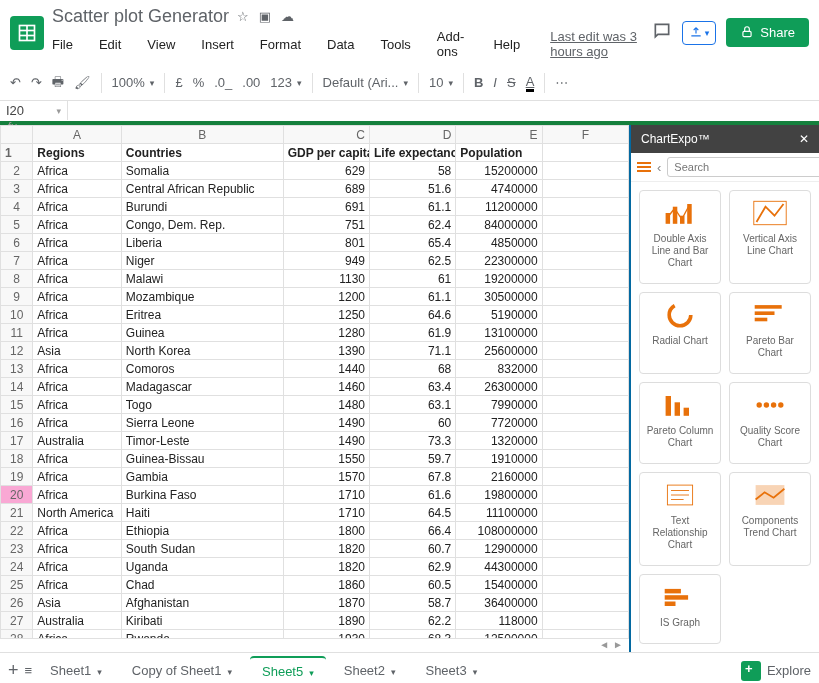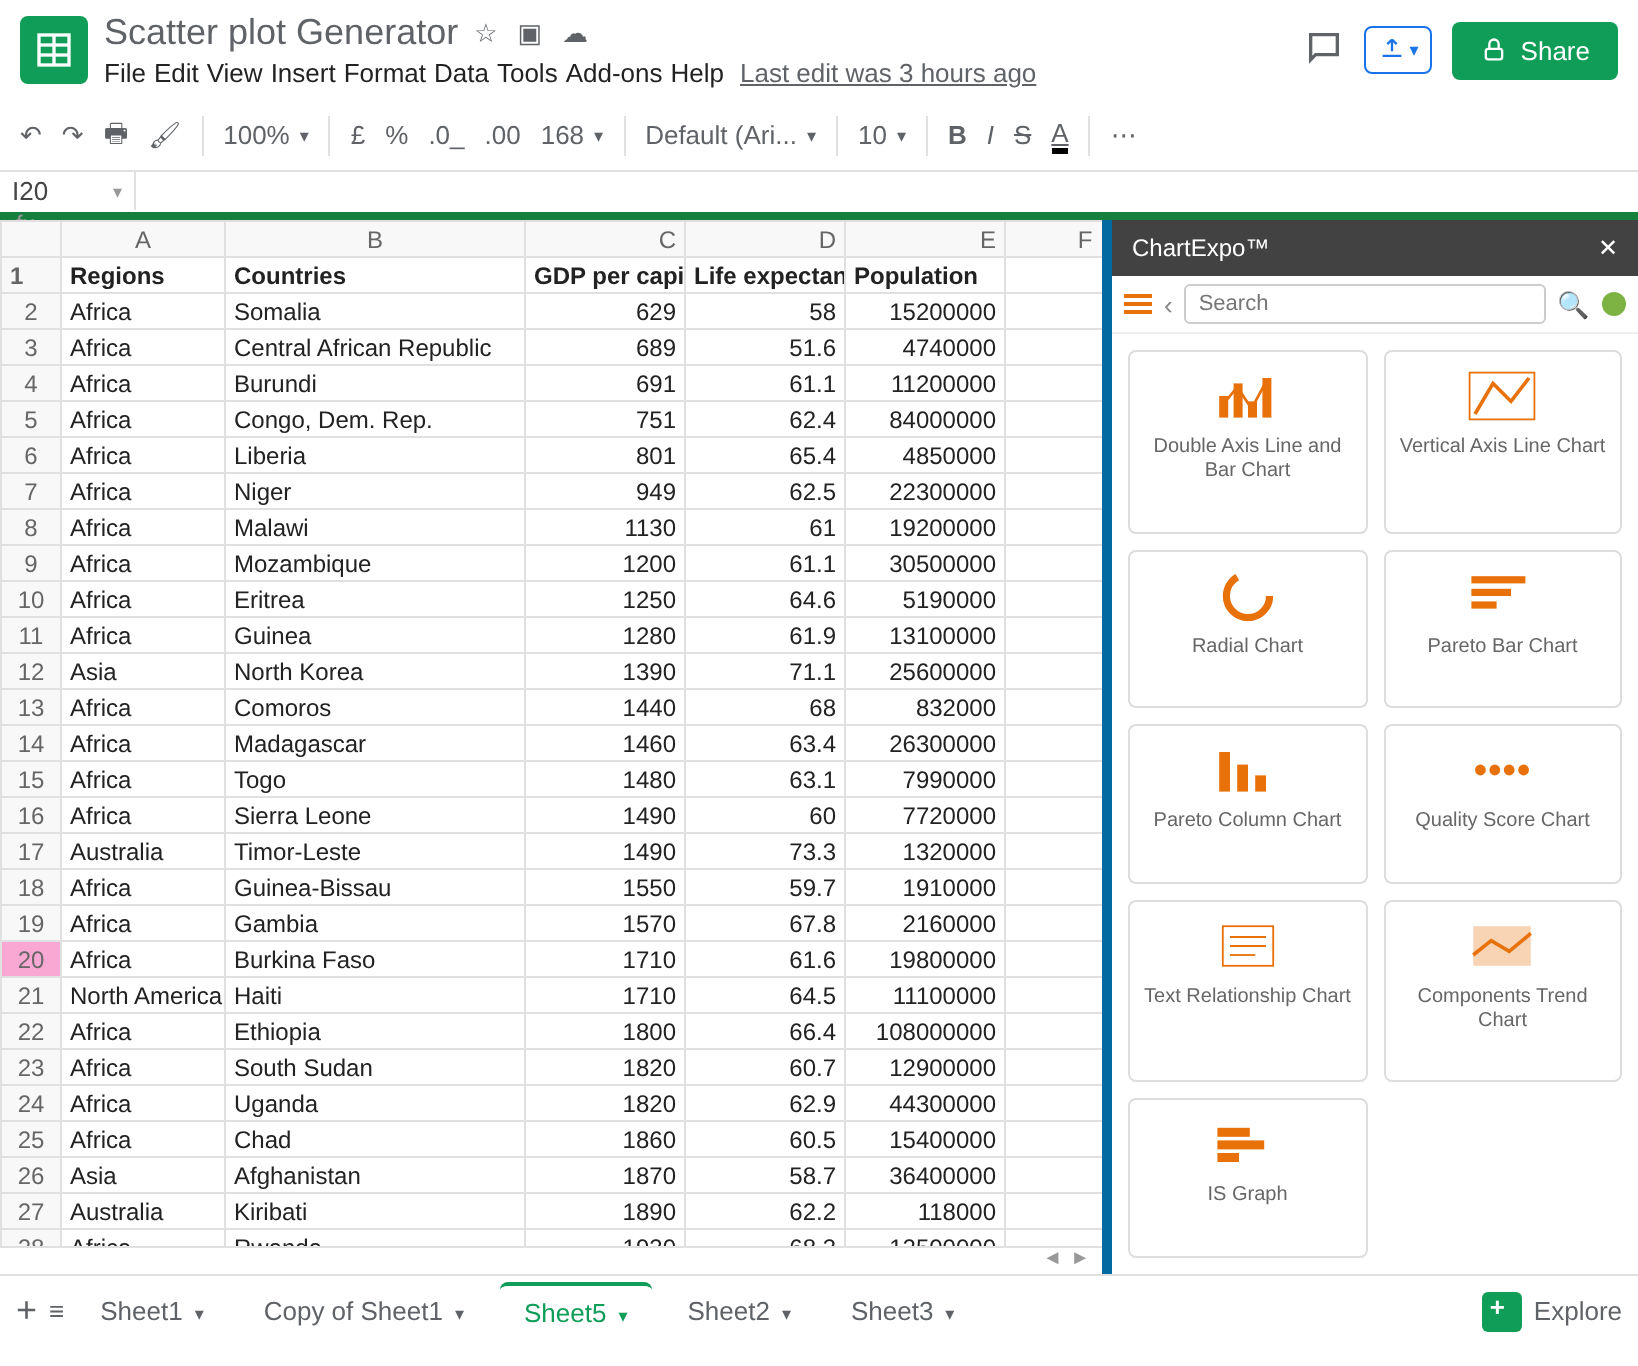--- a/index.html
+++ b/index.html
@@ -4,21 +4,21 @@
 <style>
 * { box-sizing: border-box; margin: 0; padding: 0; }
 body { font-family: Arial, sans-serif; font-size: 13px; color: #222; background: #fff; width: 819px; height: 683px; overflow: hidden; }
 .header { display: flex; align-items: center; padding: 6px 10px; gap: 8px; }
 .doclogo { width: 34px; height: 34px; background: #0f9d58; border-radius: 4px; display: flex; align-items: center; justify-content: center; }
 .doclogo svg { width: 20px; height: 20px; }
 .titlearea { flex: 1; }
 .titlerow { display: flex; align-items: center; gap: 8px; }
 .doctitle { font-size: 18px; color: #5f6368; }
 .titleicons { display: flex; gap: 10px; color: #5f6368; }
-.menubar { display: flex; gap: 4px; font-size: 13px; color: #222; margin-top: 2px; align-items: center; }
+.menubar { display: flex; gap: 26px; font-size: 13px; color: #222; margin-top: 2px; align-items: center; }
 .menubar span { cursor: pointer; }
 .lastedit { color: #5f6368; text-decoration: underline; margin-left: 4px; }
 .headerright { display: flex; align-items: center; gap: 10px; }
 .headerright .icon { color: #5f6368; }
 .sharebtn { background: #0f9d58; color: #fff; border-radius: 4px; padding: 7px 14px; display: flex; align-items: flex-start; gap: 6px; font-weight: 500; cursor: pointer; }
 .bordershare { border: 1.5px solid #1a73e8; border-radius: 4px; padding: 4px 6px; display: flex; align-items: center; color: #1a73e8; }
 
 .toolbar { display: flex; align-items: center; padding: 4px 10px; gap: 10px; border-bottom: 1px solid #e0e0e0; color: #5f6368; height: 36px; }
 .toolbar .sep { width: 1px; height: 20px; background: #e0e0e0; }
 .tb-item { display: flex; align-items: center; gap: 2px; cursor: pointer; font-size: 13px; }
@@ -38,21 +38,21 @@
 th { background: #f8f8f8; font-weight: normal; color: #666; text-align: center; }
 .rowhdr { background: #f8f8f8; text-align: center; color: #666; width: 30px; }
 .colA { width: 82px; }
 .colB { width: 150px; }
 .colC, .colD, .colE { width: 80px; text-align: right; }
 .colF { width: 80px; }
 .hdrrow td { font-weight: bold; text-align: left; }
 .hdrrow td.colC, .hdrrow td.colD, .hdrrow td.colE { text-align: left; }
 tr.sel .rowhdr { background: #f9a8d4; }
 
-.sidepanel { width: 268px; border-left: 5px solid #0369a1; background: #fff; display: flex; flex-direction: column; }
+.sidepanel { width: 190px; border-left: 2px solid #0369a1; background: #fff; display: flex; flex-direction: column; }
 .sp-hdr { background: #424242; color: #fff; padding: 7px 10px; font-size: 12px; display: flex; justify-content: space-between; align-items: center; }
 .sp-close { cursor: pointer; }
 .sp-search { display: flex; align-items: center; padding: 4px 6px; gap: 6px; border-bottom: 1px solid #eee; }
 .sp-search input { flex: 1; border: 1px solid #ccc; border-radius: 3px; padding: 3px 6px; font-size: 11px; }
 .sp-grid { flex: 1; overflow-y: auto; padding: 8px; display: grid; grid-template-columns: 1fr 1fr; gap: 8px; }
 .sp-card { border: 1px solid #ddd; border-radius: 4px; padding: 8px 4px; display: flex; flex-direction: column; align-items: center; gap: 6px; cursor: pointer; }
 .sp-card.selected { border: 2px solid #e74c3c; }
 .sp-ic { width: 36px; height: 28px; display: flex; align-items: center; justify-content: center; }
 .sp-ic svg { width: 36px; height: 28px; }
 .sp-label { font-size: 10px; color: #666; text-align: center; line-height: 1.2; }
@@ -131,21 +131,21 @@
   <span class="tb-item">↷</span>
   <span class="tb-item">🖶</span>
   <span class="tb-item">🖌</span>
   <span class="sep"></span>
   <span class="tb-item tb-dd">100%</span>
   <span class="sep"></span>
   <span class="tb-item">£</span>
   <span class="tb-item">%</span>
   <span class="tb-item">.0_</span>
   <span class="tb-item">.00</span>
-  <span class="tb-item tb-dd">168</span>
+  <span class="tb-item tb-dd">123</span>
   <span class="sep"></span>
   <span class="tb-item tb-dd">Default (Ari...</span>
   <span class="sep"></span>
   <span class="tb-item tb-dd">10</span>
   <span class="sep"></span>
   <span class="tb-item bold">B</span>
   <span class="tb-item" style="font-style:italic">I</span>
   <span class="tb-item strike">S</span>
   <span class="tb-item">
       <span class="underlineA">A</span>

